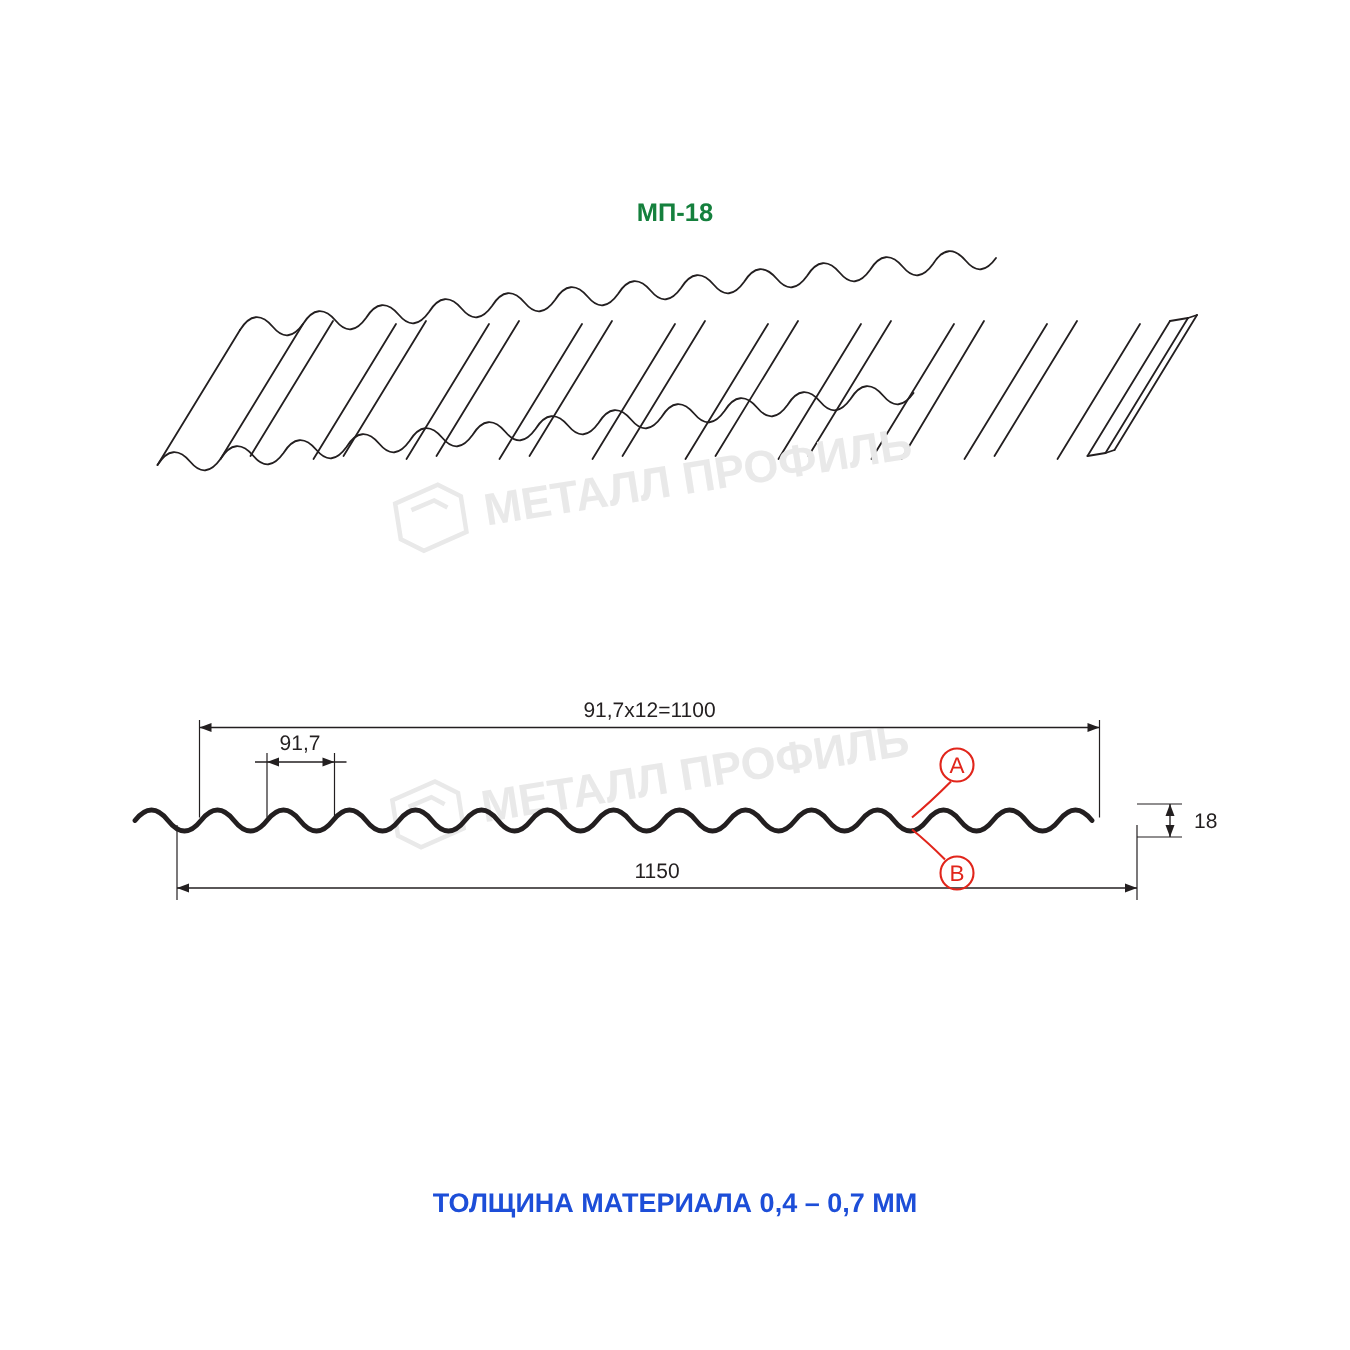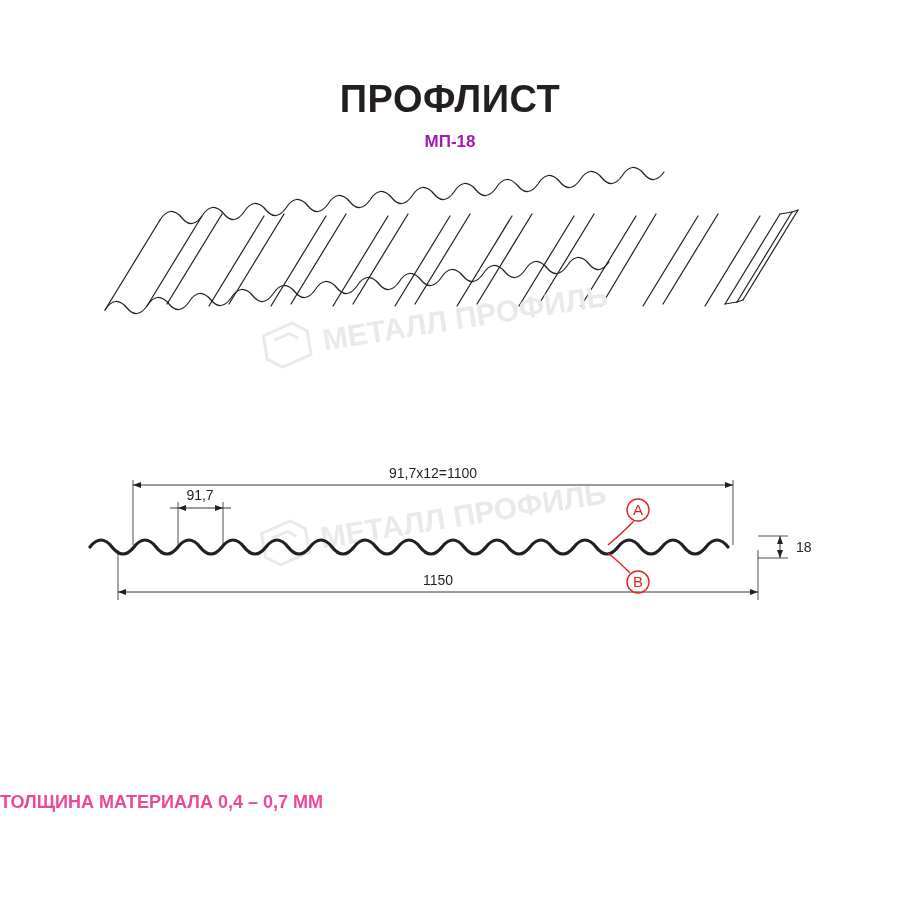--- a/index.html
+++ b/index.html
@@ -32,30 +32,31 @@
     color: #231f20;
   }
   .subtitle {
     position: absolute;
     top: 132px;
     left: 0;
     width: 900px;
     text-align: center;
     font-size: 17px;
     font-weight: bold;
-    color: #a21caf;
+    color: #15803d;
   }
   .footer-note {
     position: absolute;
     top: 792px;
     left: 0;
     width: 900px;
+    text-align: center;
     font-size: 18px;
     font-weight: bold;
-    color: #ec4899;
+    color: #1d4ed8;
   }
   .iso-wrap {
     position: absolute;
     top: 190px;
     left: 80px;
     width: 740px;
     height: 180px;
   }
   .dim-wrap {
     position: absolute;
@@ -73,21 +74,20 @@
   .wm-2 { top: 440px; left: 250px; }
   svg { display: block; overflow: visible; }
   .label-a-b { font-size: 15px; fill: #e1251b; font-family: "Liberation Sans", sans-serif; }
   .dim-txt { font-size: 14px; fill: #231f20; font-family: "Liberation Sans", sans-serif; }
 </style>
 </head>
 <body>
 
 <div class="page">
 
-  <div class="title">ПРОФЛИСТ</div>
   <div class="subtitle">МП-18</div>
 
   <div class="iso-wrap">
     <svg width="740" height="180" viewBox="0 0 740 180">
       <g fill="none" stroke="#231f20" stroke-width="1.2" stroke-linejoin="round" stroke-linecap="round">
 
         <path d="M80 40
                  q 10 -16 22 -2 q 10 12 20 -2
                  q 10 -16 22 -2 q 10 12 20 -2
                  q 10 -16 22 -2 q 10 12 20 -2

